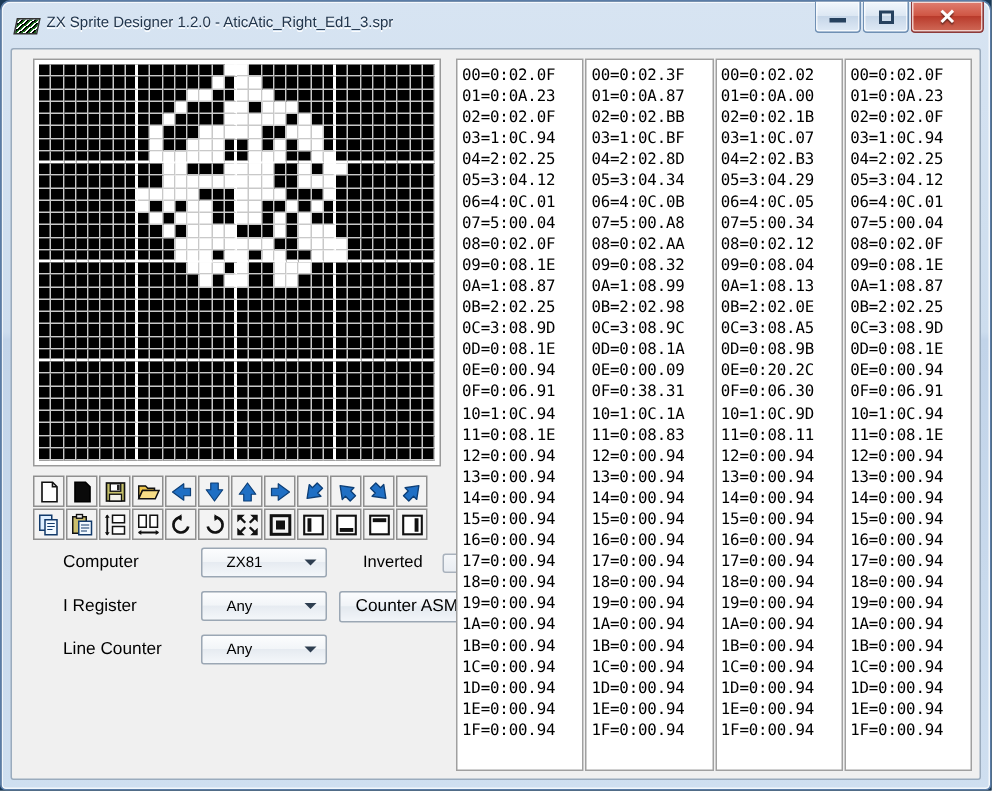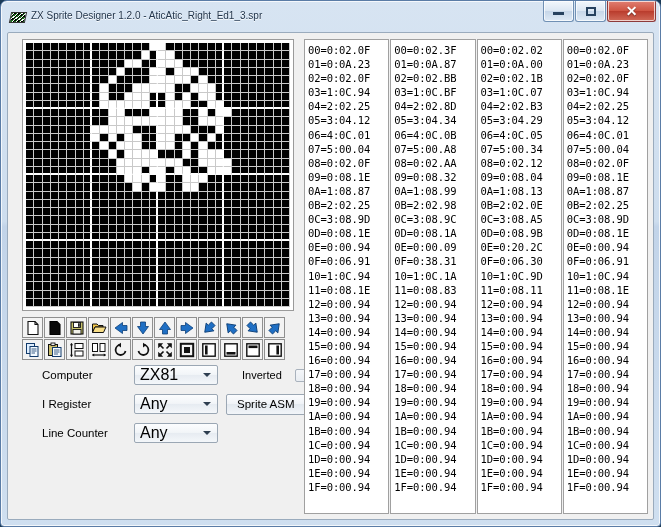--- a/index.html
+++ b/index.html
@@ -193,22 +193,22 @@
   .combo {
     position: relative;
     width: 84px;
     height: 20px;
     box-sizing: border-box;
     border: 1px solid #9ba7b4;
     border-radius: 2px;
     background: linear-gradient(180deg,#fcfdfe 0%,#f2f5f8 47%,#e6ebf1 50%,#f4f7fa 100%);
     display: flex;
     align-items: center;
-    padding-left: 5px;
-    font-size: 16px;
+    padding-left: 16px;
+    font-size: 10px;
     color: #000;
     flex: none;
   }
   .combo .arrow {
     position: absolute;
     right: 6px;
     top: 50%;
     margin-top: -2px;
     width: 0; height: 0;
     border-left: 4px solid transparent;
@@ -1547,21 +1547,21 @@
           <div class="checkbox"></div>
         </div>
 
 
         <div class="frow">
           <div class="flabel">I Register</div>
           <div class="combo">
             <span>Any</span>
             <span class="arrow"></span>
           </div>
-          <div class="pbtn">Sprite ASM</div>
+          <div class="pbtn">Counter ASM</div>
         </div>
 
         <div class="frow">
           <div class="flabel">Line Counter</div>
           <div class="combo">
             <span>Any</span>
             <span class="arrow"></span>
           </div>
         </div>
 

